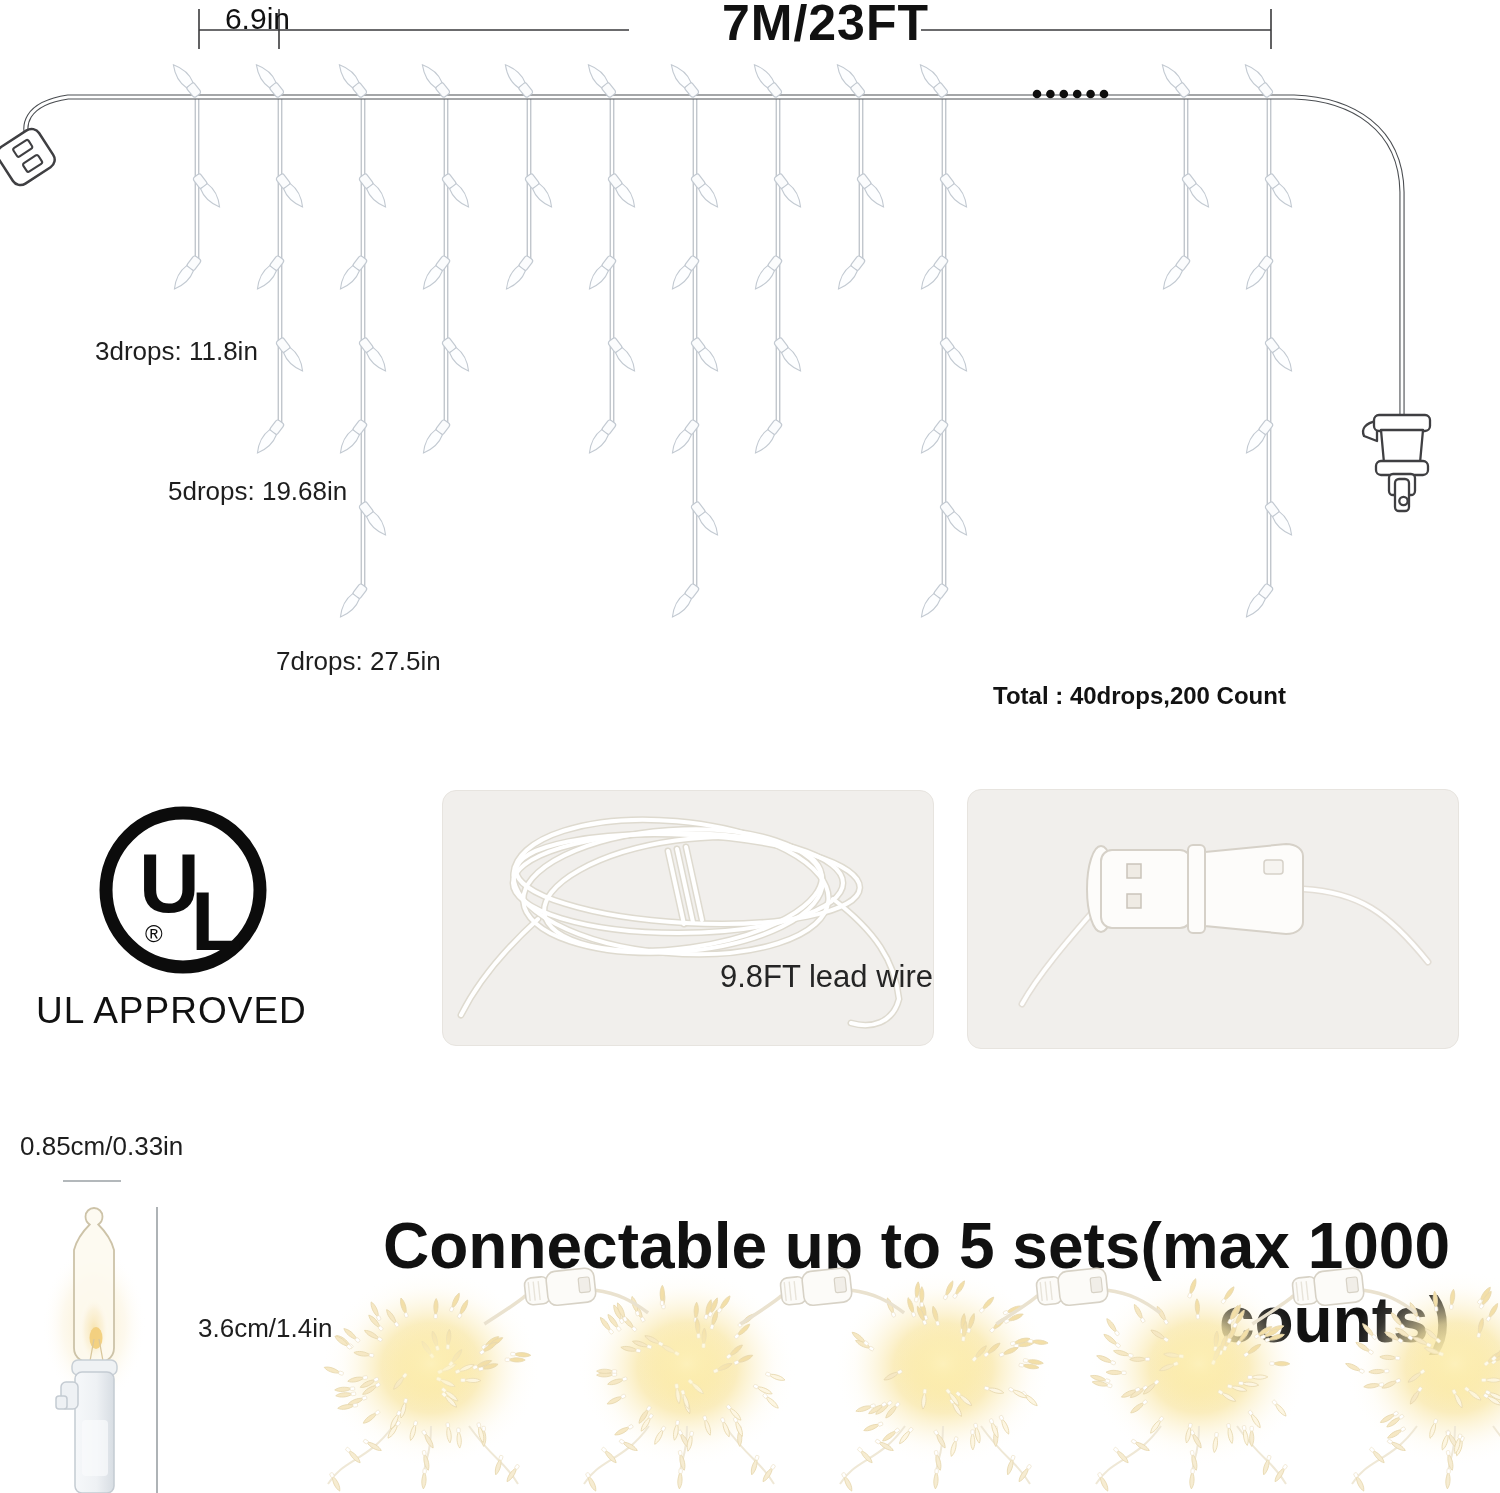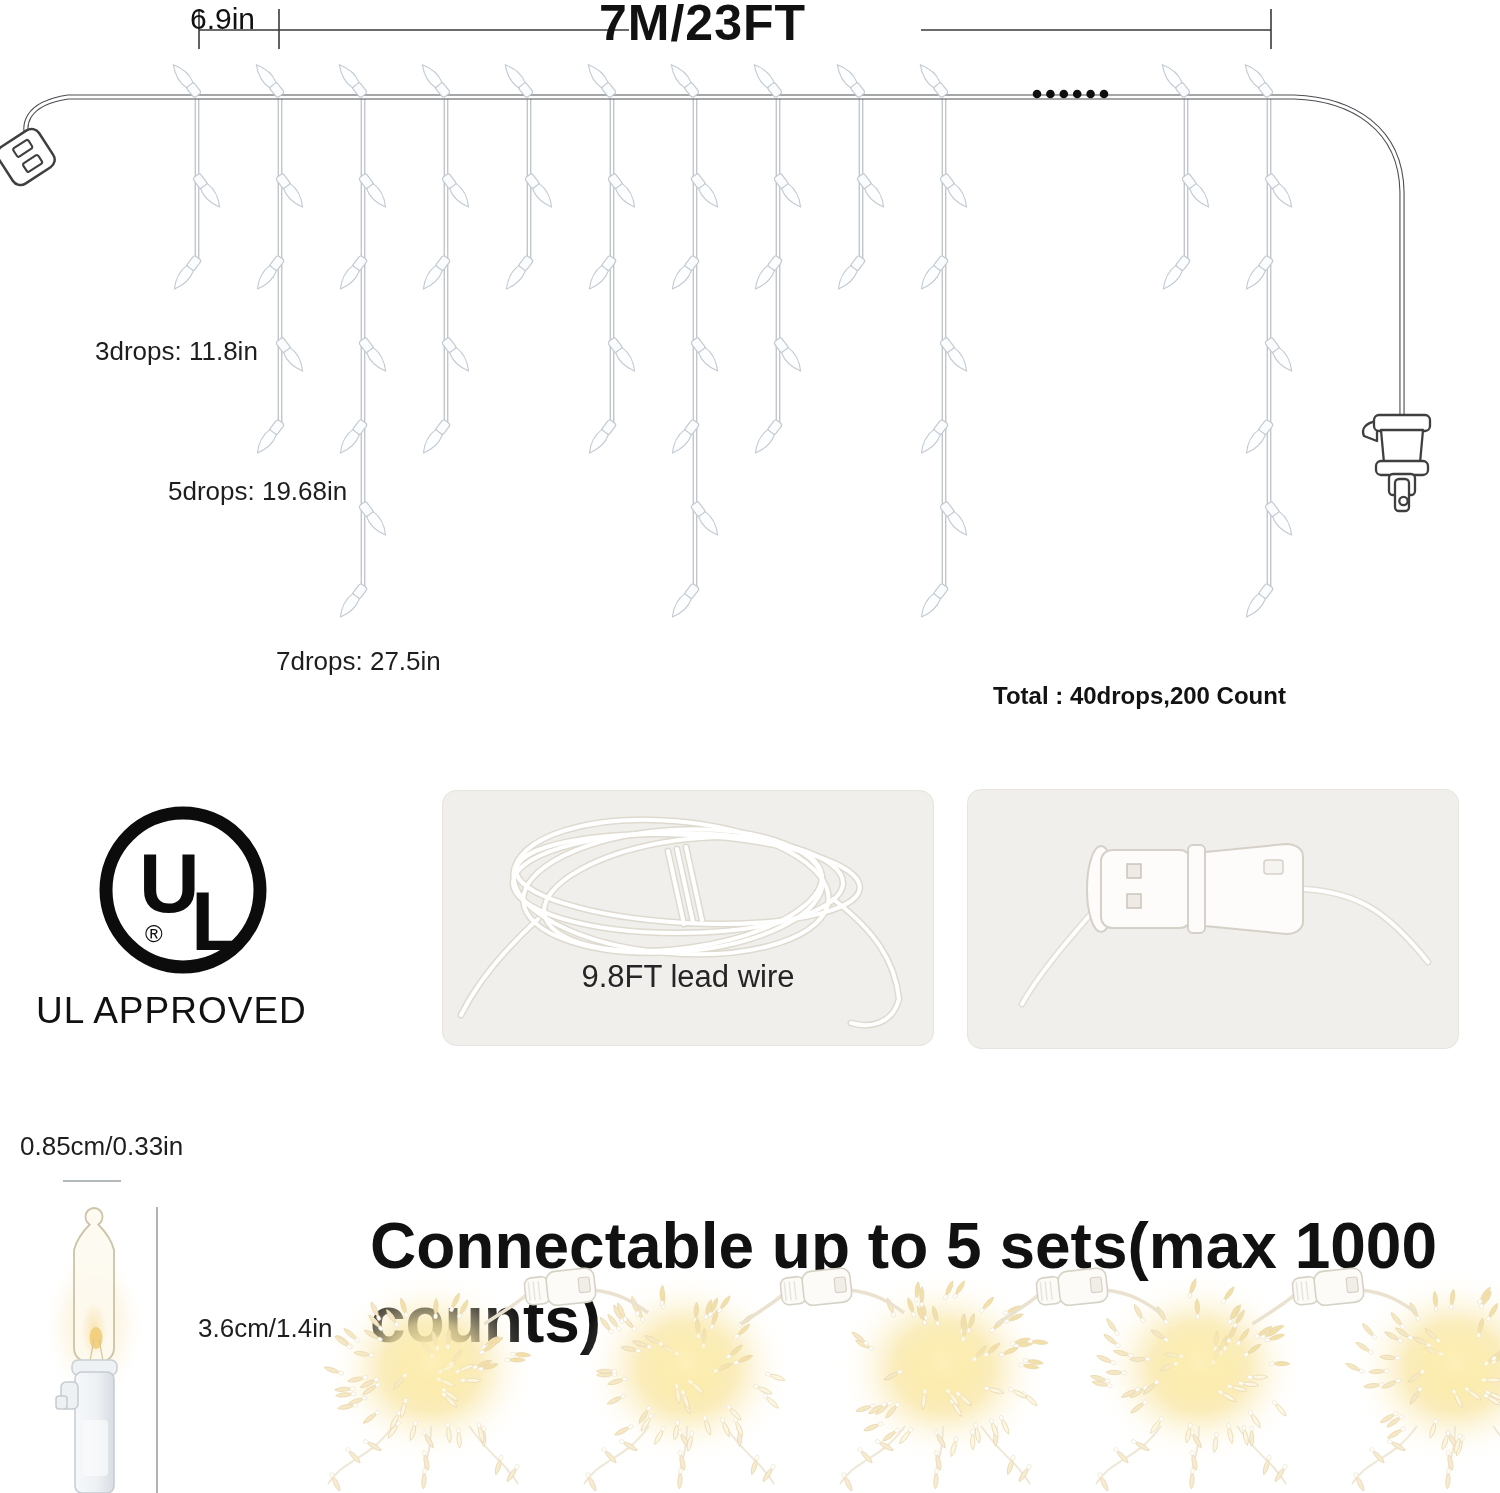--- a/index.html
+++ b/index.html
@@ -1,21 +1,21 @@
 <!DOCTYPE html>
 <html><head>
 <meta charset="utf-8">
 <style>
   html,body{margin:0;padding:0;background:#ffffff;}
   body{width:1500px;height:1493px;position:relative;overflow:hidden;
        font-family:"Liberation Sans","DejaVu Sans",sans-serif;color:#1d1d1f;}
   .abs{position:absolute;}
   .lbl{position:absolute;white-space:nowrap;font-size:26px;color:#1e1e1e;}
-  .ttl{position:absolute;text-align:left;font-weight:600;color:#111;}
-  .cap{position:absolute;text-align:center;font-size:31px;color:#252525;}
+  .ttl{position:absolute;text-align:right;font-weight:600;color:#111;}
+  .cap{position:absolute;text-align:right;font-size:31px;color:#252525;}
   .panel{position:absolute;background:#f1efec;border-radius:14px;border:1px solid #e7e4df;}
   svg{display:block;}
 </style>
 </head>
 <body>
 
 <svg id="diagram" class="abs" style="left:0;top:0" width="1500" height="740">
     <line x1="199" y1="30" x2="629" y2="30" stroke="#3a3a3c" stroke-width="1.6"></line>
     <line x1="921" y1="30" x2="1271" y2="30" stroke="#3a3a3c" stroke-width="1.6"></line>
     <line x1="199" y1="9" x2="199" y2="49" stroke="#3a3a3c" stroke-width="1.6"></line>

